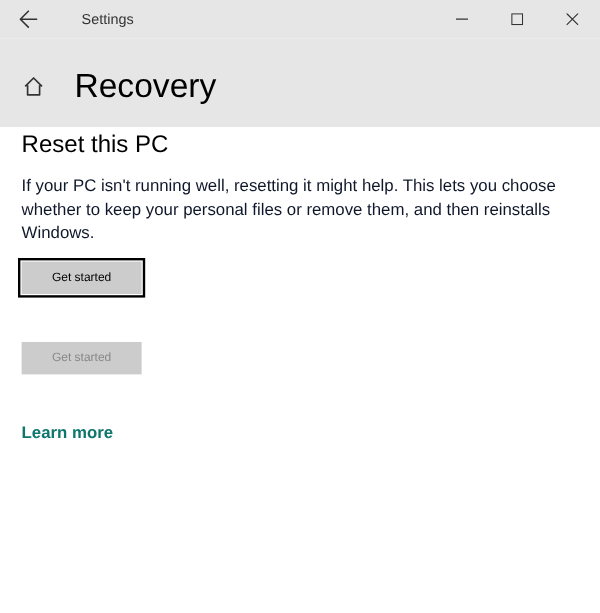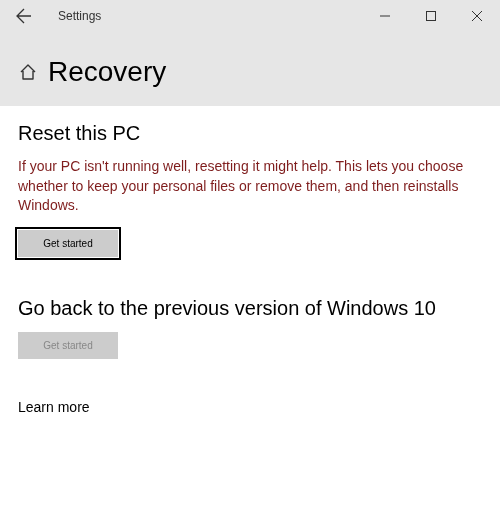--- a/index.html
+++ b/index.html
@@ -15,21 +15,21 @@
       height: 32px;
       background: #e6e6e6;
       display: flex;
       align-items: center;
       justify-content: space-between;
       padding-left: 8px;
     }
     .titlebar-left {
       display: flex;
       align-items: center;
-      gap: 18px;
+      gap: 28px;
       text-align: right;
     }
     .back-arrow {
       display: flex;
       align-items: center;
       justify-content: center;
       width: 32px;
       height: 32px;
       color: #333;
     }
@@ -46,46 +46,46 @@
       display: flex;
       align-items: center;
       justify-content: center;
       color: #333;
     }
     .header {
       background: #e6e6e6;
       padding: 24px 18px 18px 18px;
       display: flex;
       align-items: center;
-      gap: 10px;
+      gap: 24px;
     }
     .home-icon {
       display: flex;
       align-items: center;
       color: #333;
     }
     .page-title {
       font-size: 28px;
       font-weight: 400;
     }
     .content {
-      padding: 16px 18px;
+      padding: 4px 18px;
       background: #fff;
     }
     .section {
       margin-bottom: 40px;
     }
     .section-heading {
       font-size: 20px;
       font-weight: 400;
       margin-bottom: 12px;
     }
     .section-desc {
       font-size: 14px;
-      color: #7f1d1d;
+      color: #0f172a;
       line-height: 1.4;
       margin-bottom: 14px;
     }
     .btn {
       background: #ccc;
       border: none;
       padding: 8px 14px;
       font-size: 10px;
       font-family: inherit;
       color: #000;
@@ -93,23 +93,24 @@
       text-align: center;
     }
     .btn.focused {
       outline: 2px solid #000;
       outline-offset: 1px;
     }
     .btn.disabled {
       color: #888;
     }
     .link {
-      color: #000000;
+      color: #0f766e;
       font-size: 14px;
       cursor: pointer;
+      font-weight: bold;
     }
   </style>
 </head>
 <body>
 
 <div class="titlebar">
   <div class="titlebar-left">
     <div class="back-arrow">
       <svg width="16" height="16" viewBox="0 0 16 16">
           <path d="M8 1 L1 8 L8 15 M1 8 L15 8" stroke="#333" stroke-width="1.3" fill="none"></path>
@@ -147,19 +148,18 @@
 
 <div class="content">
 
   <div class="section">
     <h2 class="section-heading">Reset this PC</h2>
     <p class="section-desc">If your PC isn't running well, resetting it might help. This lets you choose whether to keep your personal files or remove them, and then reinstalls Windows.</p>
     <button class="btn focused">Get started</button>
   </div>
 
   <div class="section">
-    <h2 class="section-heading">Go back to the previous version of Windows 10</h2>
     <button class="btn disabled">Get started</button>
   </div>
 
   <div class="link">Learn more</div>
 
 </div>
 
 </body></html>

